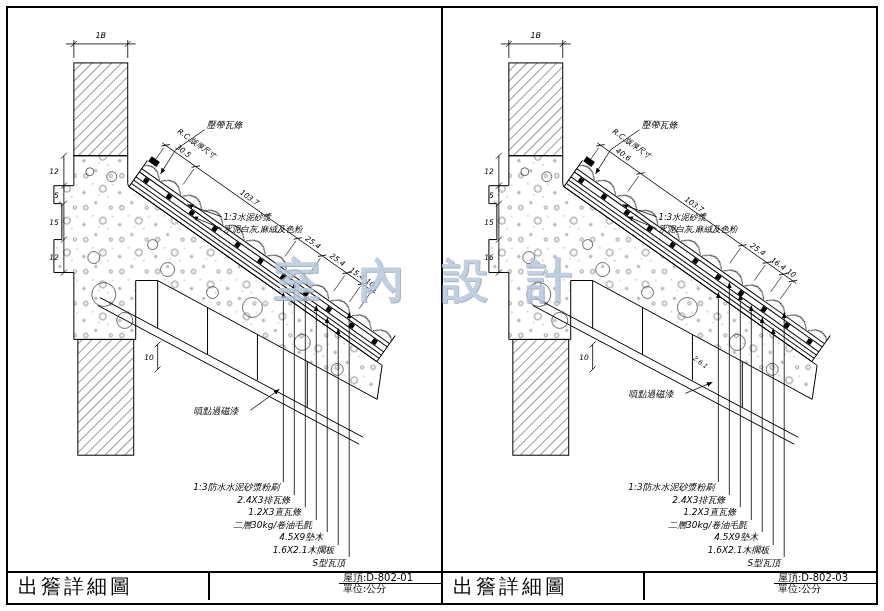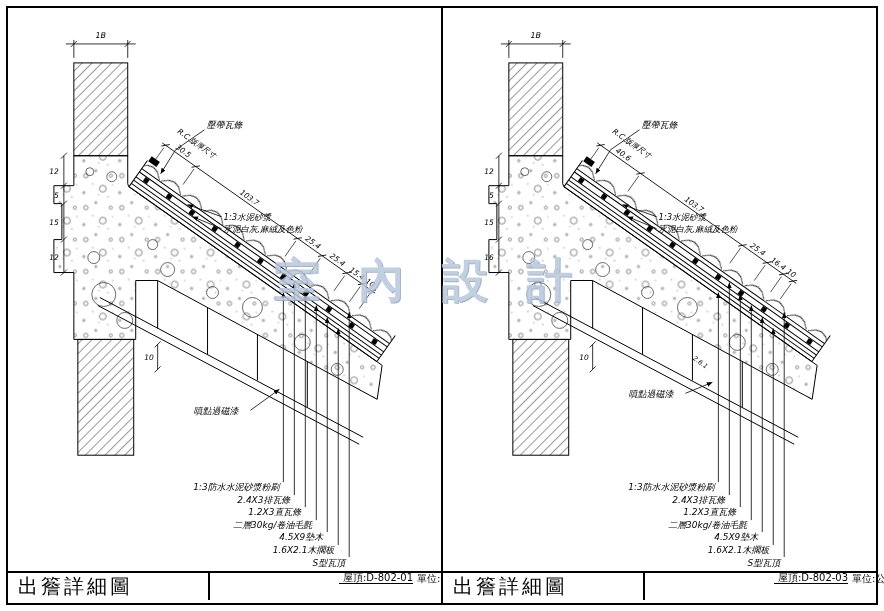--- a/index.html
+++ b/index.html
@@ -9,21 +9,21 @@
   .panel{position:relative;flex:1 1 50%;}
   .panel + .panel{border-left:2px solid #000;}
   .draw{position:absolute;top:0;left:0;right:0;bottom:30px;font-style:italic;}
   .draw svg{width:100%;height:100%;display:block;}
   .draw text{fill:#000;stroke:none;font-family:"DejaVu Sans","Liberation Sans",sans-serif;}
   .tb{position:absolute;left:0;right:0;bottom:0;height:30px;border-top:2px solid #000;
       display:flex;align-items:flex-start;background:#fff;}
   .tb-title{width:190px;border-right:2px solid #000;font-size:20px;letter-spacing:3px;
       display:flex;align-items:center;padding-left:10px;white-space:nowrap;}
   .tb-mid{flex:1;border-right:2px solid #000;}
-  .tb-right{width:102px;display:flex;flex-direction:row;font-size:10px;line-height:1;}
+  .tb-right{width:102px;display:flex;flex-direction:column;font-size:10px;line-height:1;}
   .tb-right>div{flex:1;display:flex;align-items:center;padding-left:4px;white-space:nowrap;}
   .tb-right>div:first-child{border-bottom:1px solid #000;}
   .wm{position:absolute;left:0;right:0;top:250px;text-align:center;font-size:46px;font-weight:700;
       letter-spacing:38px;color:#b8c7db;text-shadow:1px 1px 0 #93a7c0;opacity:.85;
       pointer-events:none;z-index:5;white-space:nowrap;}
 </style>
 </head>
 <body>
 
 <svg width="0" height="0" style="position:absolute" aria-hidden="true">

